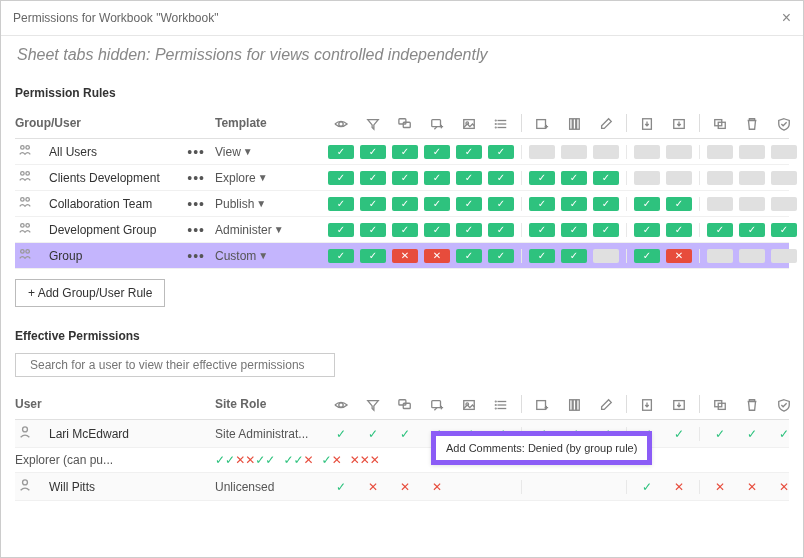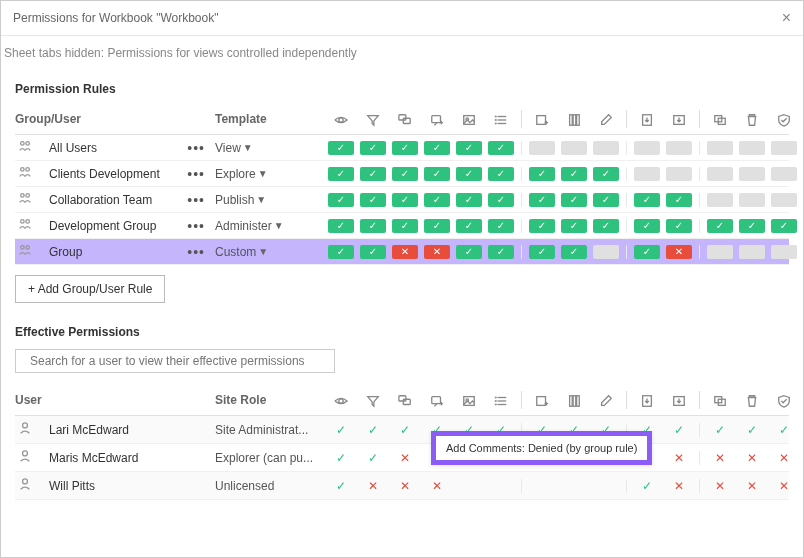--- a/index.html
+++ b/index.html
@@ -1,20 +1,20 @@
 <!DOCTYPE html>
 <html><head>
 <meta charset="utf-8">
 <style>
 * { box-sizing: border-box; margin: 0; padding: 0; }
 body { font-family: -apple-system, BlinkMacSystemFont, "Segoe UI", Arial, sans-serif; font-size: 12px; color: #333; background: #fff; }
 .dialog { width: 804px; height: 558px; border: 1px solid #ccc; position: relative; padding: 0; }
 .titlebar { display: flex; justify-content: space-between; align-items: center; padding: 8px 12px; border-bottom: 1px solid #e6e6e6; color: #666; }
 .titlebar .close { font-size: 16px; color: #888; cursor: pointer; }
-.subheader { padding: 10px 3px; color: #888; font-size: 12px; }
+.subheader { padding: 10px 16px; color: #888; font-size: 16px; font-style: italic; }
 .section { padding: 0 14px; margin-top: 12px; }
 .section-title { font-weight: 600; color: #333; margin: 8px 0 10px; font-size: 12px; }
 
 .grid { width: 100%; }
 .grid-header, .grid-row { display: grid; grid-template-columns: 200px 110px 1fr; align-items: center; }
 .grid-header { border-bottom: 1px solid #e0e0e0; padding: 4px 0 6px; color: #666; }
 .grid-row { border-bottom: 1px solid #f0f0f0; padding: 3px 0; min-height: 26px; }
 .grid-row.selected { background: #c4b5fd; }
 
 .col-name { display: flex; align-items: center; gap: 16px; padding-left: 2px; }
@@ -566,27 +566,20 @@
               <div class="stat-sep"></div>
               <div class="stat-wrap"><span class="stat allow">✓</span></div>
               <div class="stat-wrap"><span class="stat allow">✓</span></div>
               <div class="stat-sep"></div>
               <div class="stat-wrap"><span class="stat allow">✓</span></div>
               <div class="stat-wrap"><span class="stat allow">✓</span></div>
               <div class="stat-wrap"><span class="stat allow">✓</span></div>
             </div>
           </div>
           <div class="eff-row">
-            <div class="col-name">
-              <span class="groupicon"><svg viewBox="0 0 16 16" width="14" height="14">
-                  <circle cx="8" cy="5" r="2.8"></circle>
-                  <path d="M3 14 Q8 9 13 14"></path>
-                </svg></span>
-              <span>Maris McEdward</span>
-            </div>
             <div style="color: rgb(85, 85, 85);">Explorer (can pu...</div>
             <div class="stat-row">
               <div class="stat-wrap"><span class="stat allow">✓</span></div>
               <div class="stat-wrap"><span class="stat allow">✓</span></div>
               <div class="stat-wrap"><span class="stat deny">✕</span></div>
               <div class="stat-wrap"><span class="stat deny">✕</span></div>
               <div class="stat-wrap"><span class="stat allow">✓</span></div>
               <div class="stat-wrap"><span class="stat allow">✓</span></div>
               <div class="stat-sep"></div>
               <div class="stat-wrap"><span class="stat allow">✓</span></div>

